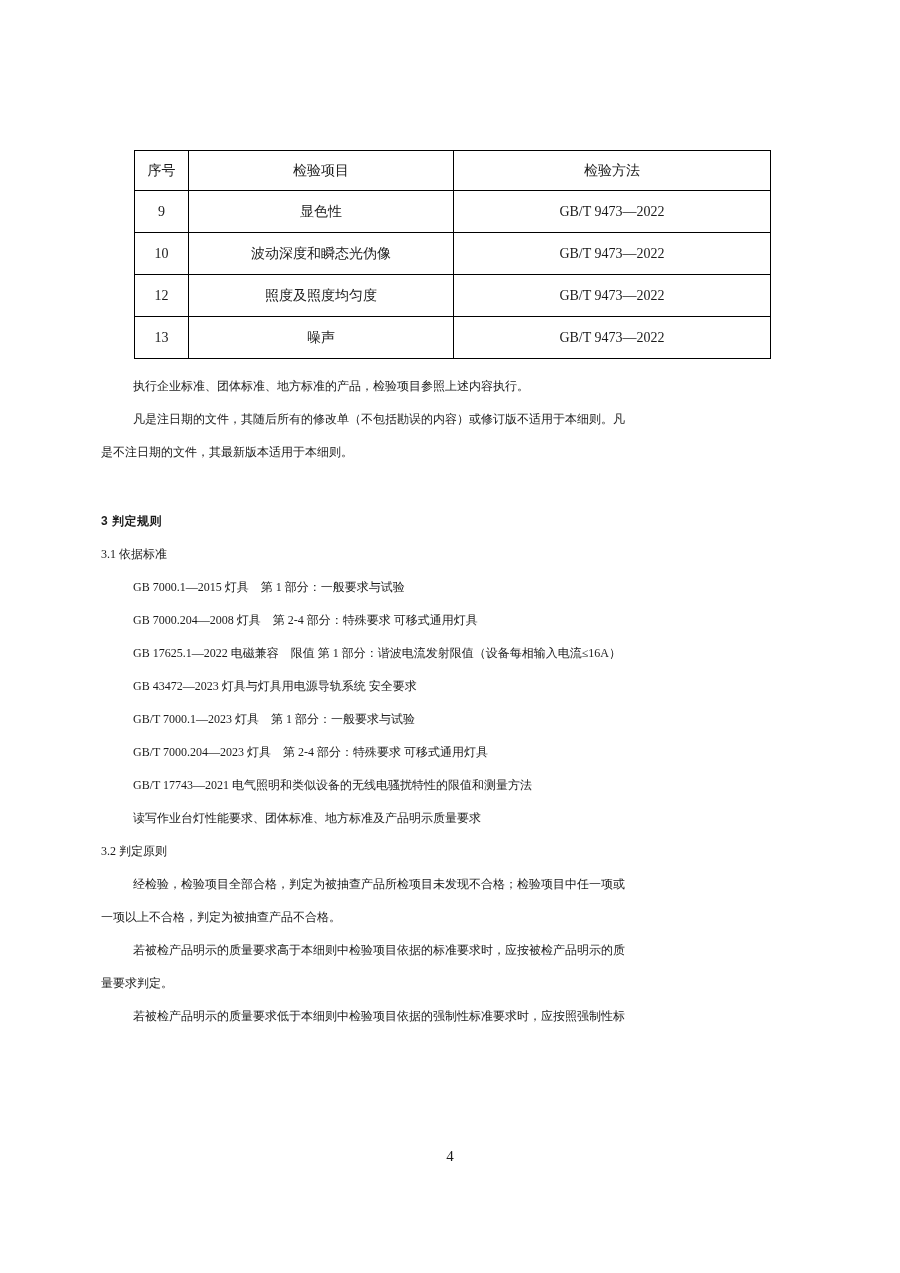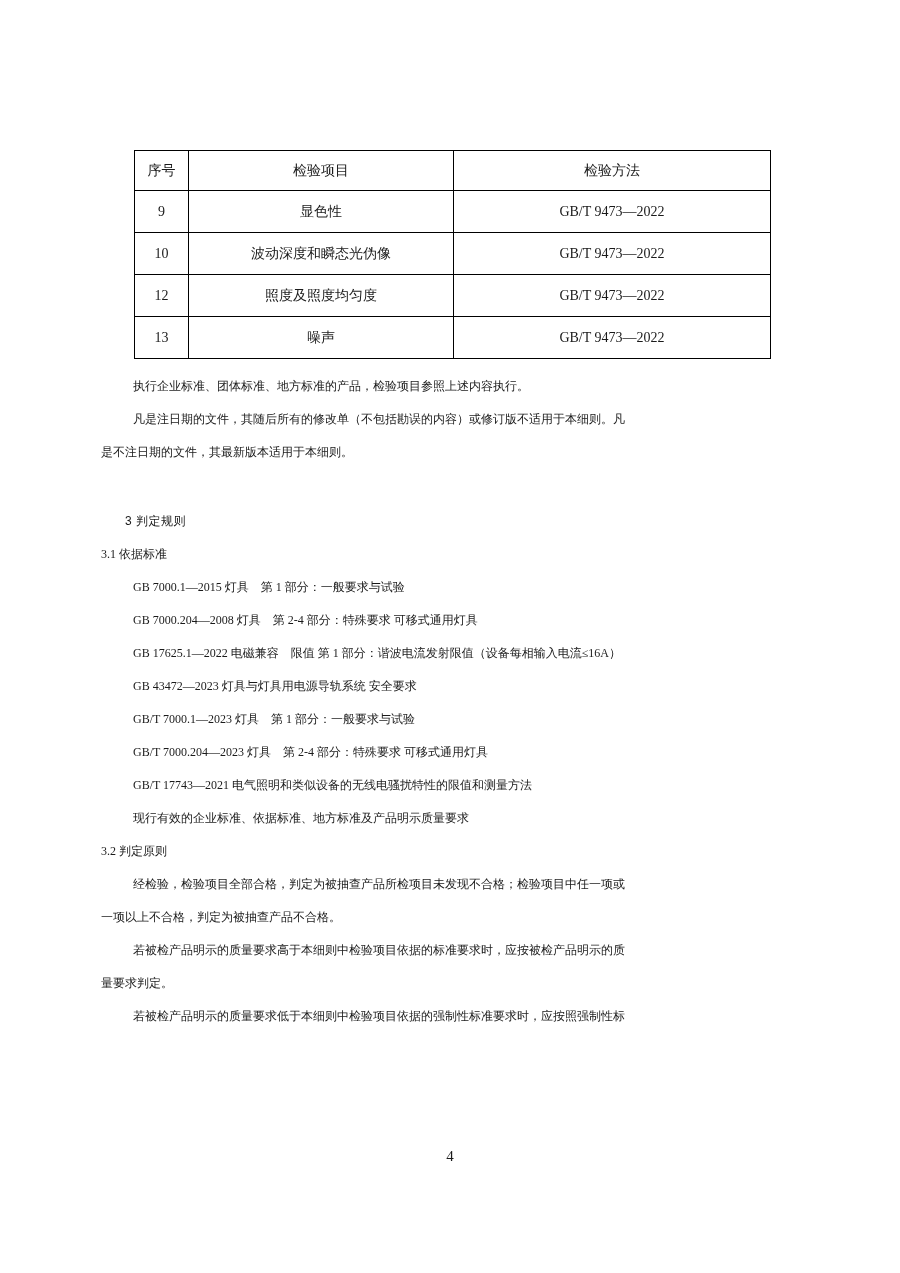--- a/index.html
+++ b/index.html
@@ -38,25 +38,24 @@
     width: 730px;
     font-size: 12px;
   }
   .line {
     height: 33px;
     line-height: 33px;
     white-space: pre;
   }
   .indent { padding-left: 32px; }
   .sec-heading {
-    font-weight: normal;
+    font-weight: bold;
     margin-top: 36px;
     font-family: "Liberation Sans", "DejaVu Sans", sans-serif;
     letter-spacing: 0.5px;
-    margin-left: 24px;
   }
   .page-footer {
     position: absolute;
     top: 1146px;
     left: 0;
     width: 100%;
     text-align: center;
     font-size: 15px;
     line-height: 20px;
   }
@@ -113,21 +112,21 @@
 
     <div class="line">3.1 依据标准</div>
 
     <div class="line indent">GB 7000.1—2015 灯具　第 1 部分：一般要求与试验</div>
     <div class="line indent">GB 7000.204—2008 灯具　第 2-4 部分：特殊要求 可移式通用灯具</div>
     <div class="line indent">GB 17625.1—2022 电磁兼容　限值 第 1 部分：谐波电流发射限值（设备每相输入电流≤16A）</div>
     <div class="line indent">GB 43472—2023 灯具与灯具用电源导轨系统 安全要求</div>
     <div class="line indent">GB/T 7000.1—2023 灯具　第 1 部分：一般要求与试验</div>
     <div class="line indent">GB/T 7000.204—2023 灯具　第 2-4 部分：特殊要求 可移式通用灯具</div>
     <div class="line indent">GB/T 17743—2021 电气照明和类似设备的无线电骚扰特性的限值和测量方法</div>
-    <div class="line indent">现行有效的企业标准、依据标准、地方标准及产品明示质量要求</div>
+    <div class="line indent">读写作业台灯性能要求、团体标准、地方标准及产品明示质量要求</div>
 
     <div class="line">3.2 判定原则</div>
 
     <div class="line indent">经检验，检验项目全部合格，判定为被抽查产品所检项目未发现不合格；检验项目中任一项或</div>
     <div class="line">一项以上不合格，判定为被抽查产品不合格。</div>
     <div class="line indent">若被检产品明示的质量要求高于本细则中检验项目依据的标准要求时，应按被检产品明示的质</div>
     <div class="line">量要求判定。</div>
     <div class="line indent">若被检产品明示的质量要求低于本细则中检验项目依据的强制性标准要求时，应按照强制性标</div>
 
   </div>

